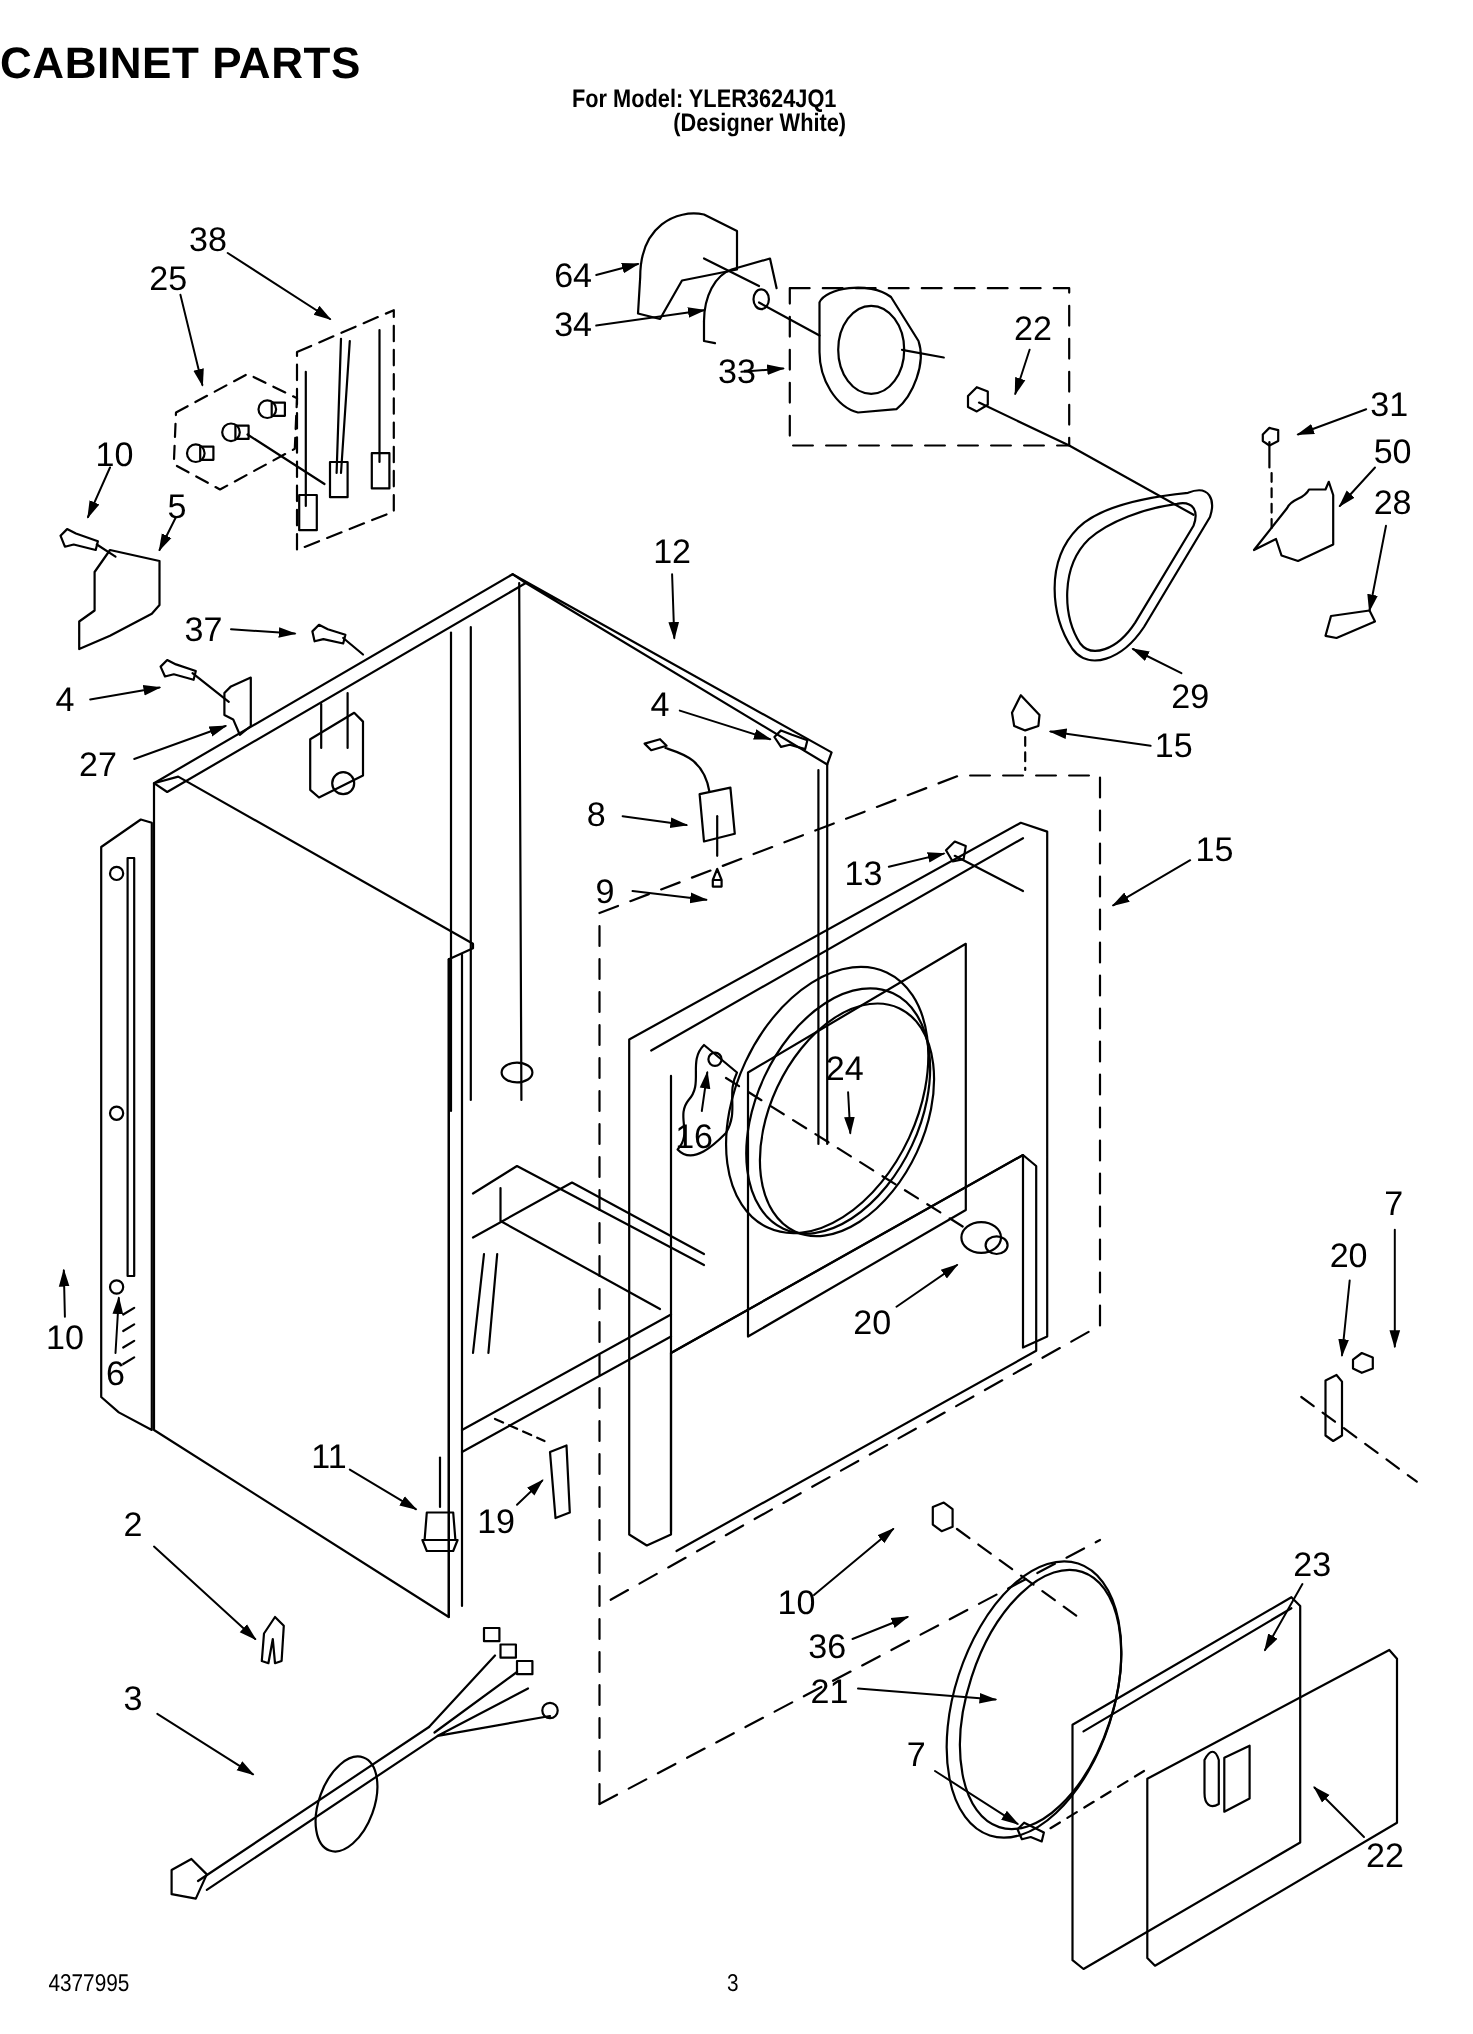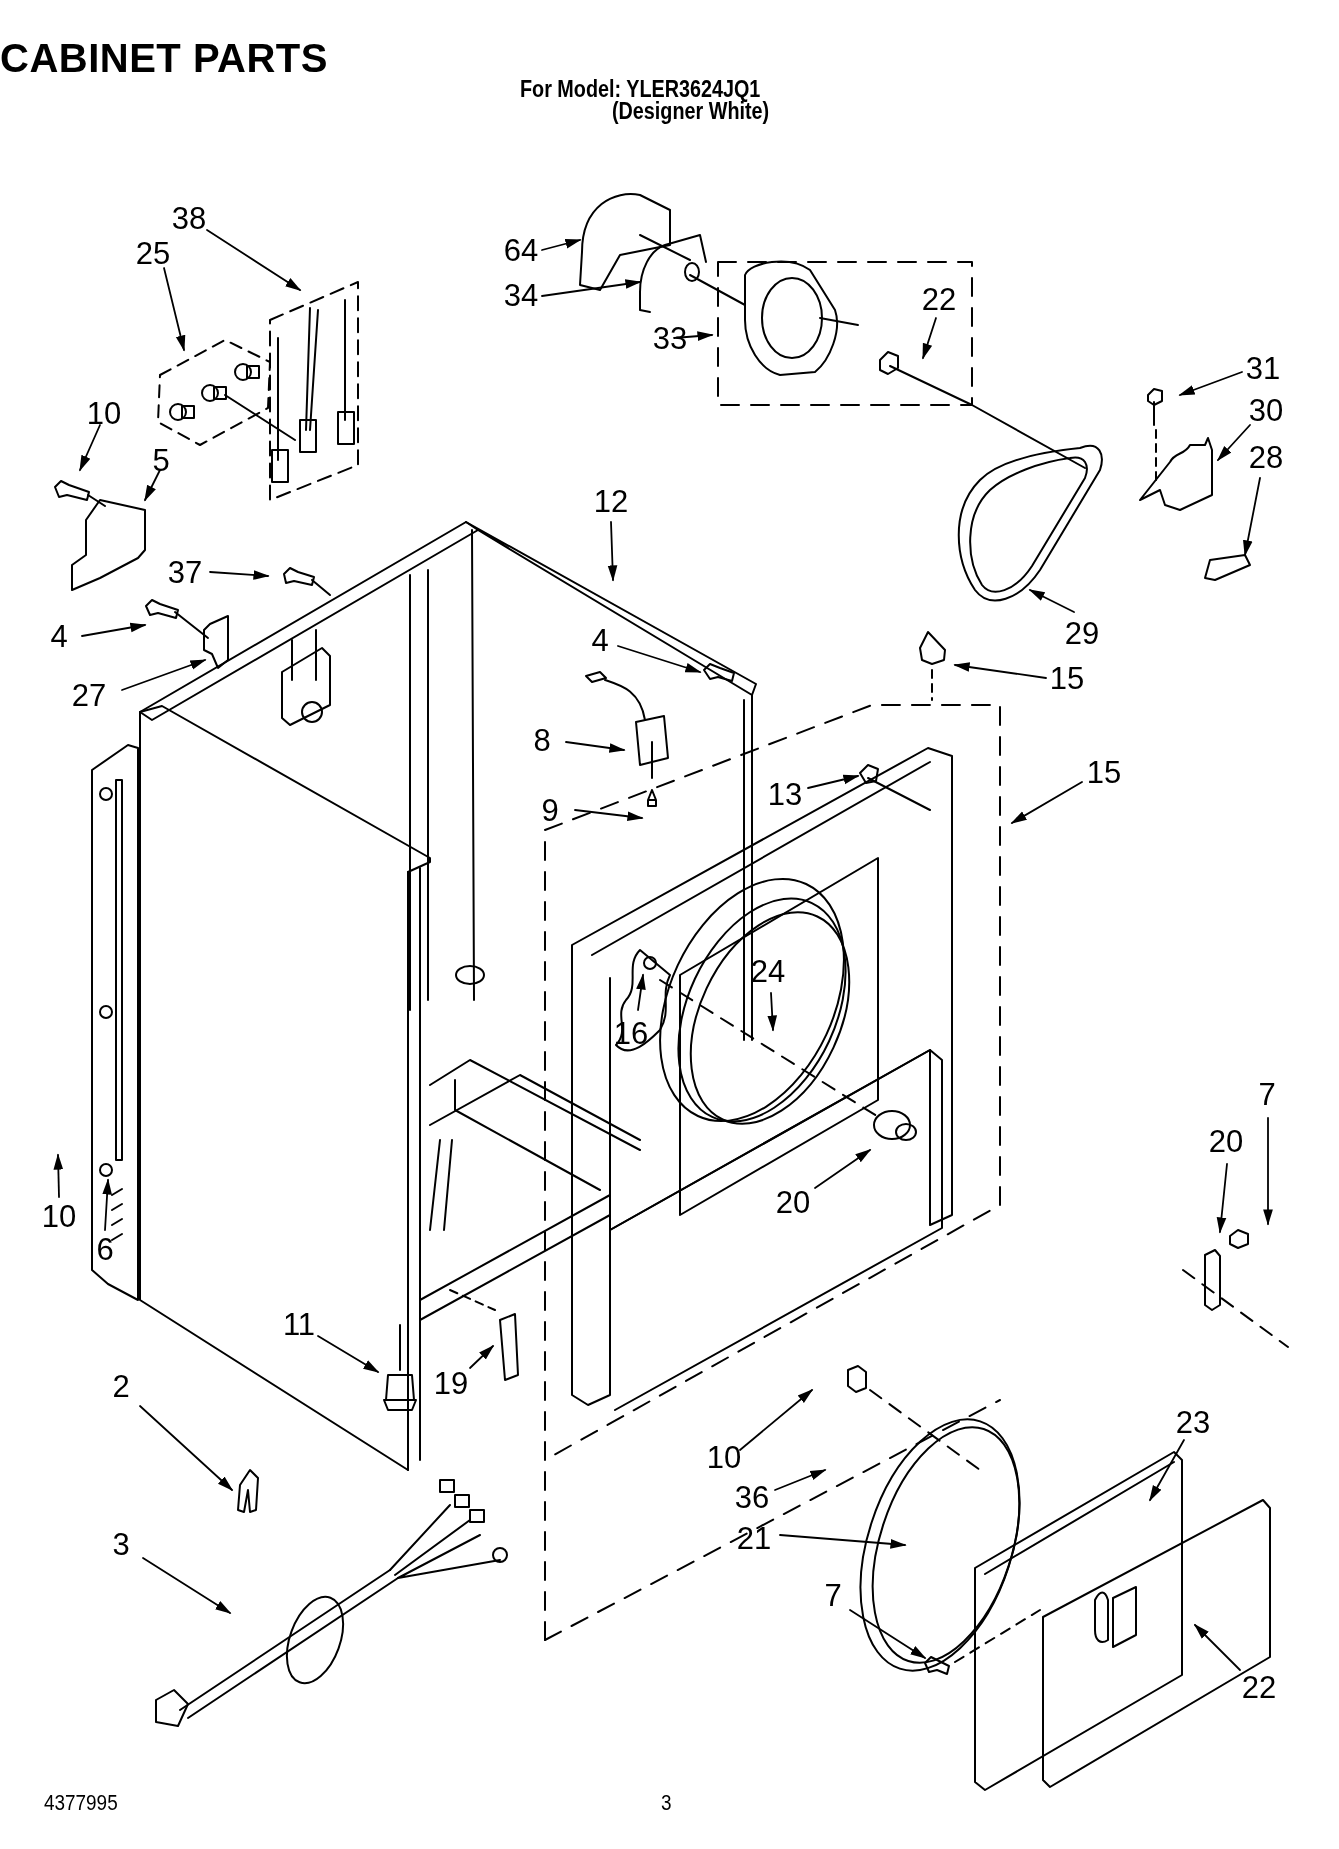--- a/index.html
+++ b/index.html
@@ -242,21 +242,21 @@
 <div class="lbl" style="left:104px;top:413px">10</div>
 <div class="lbl" style="left:161px;top:460px">5</div>
 <div class="lbl" style="left:185px;top:572px">37</div>
 <div class="lbl" style="left:59px;top:636px">4</div>
 <div class="lbl" style="left:89px;top:695px">27</div>
 <div class="lbl" style="left:521px;top:250px">64</div>
 <div class="lbl" style="left:521px;top:295px">34</div>
 <div class="lbl" style="left:670px;top:338px">33</div>
 <div class="lbl" style="left:939px;top:299px">22</div>
 <div class="lbl" style="left:1263px;top:368px">31</div>
-<div class="lbl" style="left:1266px;top:410px">30</div>
+<div class="lbl" style="left:1266px;top:410px">50</div>
 <div class="lbl" style="left:1266px;top:457px">28</div>
 <div class="lbl" style="left:1082px;top:633px">29</div>
 <div class="lbl" style="left:1067px;top:678px">15</div>
 <div class="lbl" style="left:611px;top:501px">12</div>
 <div class="lbl" style="left:600px;top:640px">4</div>
 <div class="lbl" style="left:542px;top:740px">8</div>
 <div class="lbl" style="left:550px;top:810px">9</div>
 <div class="lbl" style="left:785px;top:794px">13</div>
 <div class="lbl" style="left:1104px;top:772px">15</div>
 <div class="lbl" style="left:631px;top:1033px">16</div>

